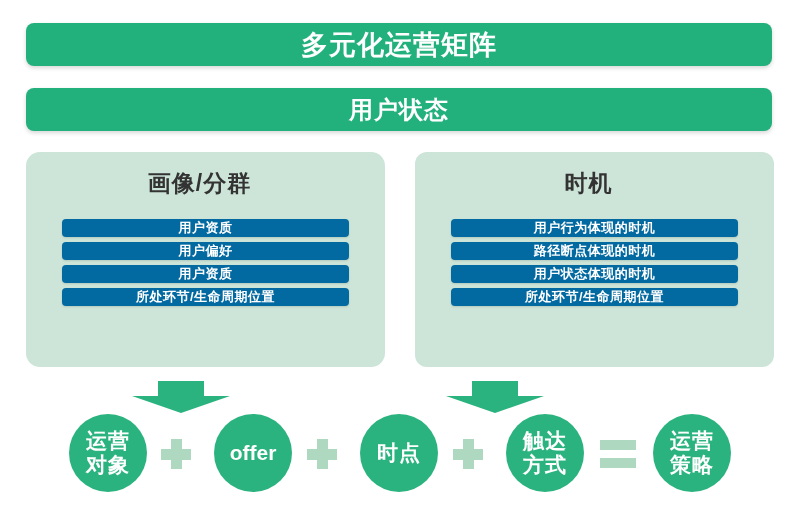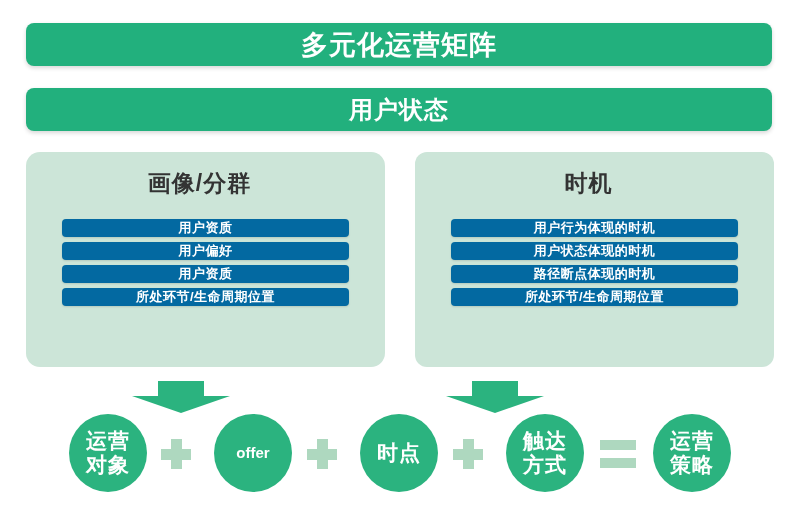--- a/index.html
+++ b/index.html
@@ -106,21 +106,21 @@
     display: flex;
     flex-direction: column;
     align-items: center;
     justify-content: center;
     color: #ffffff;
     font-weight: bold;
     line-height: 1.12;
     text-align: center;
   }
   .circle .line { display: block; font-size: 21px; letter-spacing: 1px; }
-  .circle.latin .line { font-size: 15px; font-weight: bold; letter-spacing: 0; }
+  .circle.latin .line { font-size: 21px; font-weight: bold; letter-spacing: 0; }
 
   #circle-1 { left: 69px;  }
   #circle-2 { left: 214px; }
   #circle-3 { left: 360px; }
   #circle-4 { left: 506px; }
   #circle-5 { left: 653px; }
 
   
   .op-plus {
     position: absolute;
@@ -178,22 +178,22 @@
       <div class="chip">用户偏好</div>
       <div class="chip">用户资质</div>
       <div class="chip">所处环节/生命周期位置</div>
     </div>
   </div>
 
   <div class="panel" id="panel-right">
     <div class="panel-title">时机</div>
     <div class="chip-list">
       <div class="chip">用户行为体现的时机</div>
+      <div class="chip">路径断点体现的时机</div>
       <div class="chip">用户状态体现的时机</div>
-      <div class="chip">路径断点体现的时机</div>
       <div class="chip">所处环节/生命周期位置</div>
     </div>
   </div>
 
   <div class="arrow" id="arrow-left">
     <svg viewBox="0 0 98 32" xmlns="http://www.w3.org/2000/svg">
       <polygon points="26,0 72,0 72,15 98,15 49,32 0,15 26,15" fill="#2bb37f"></polygon>
     </svg>
   </div>
 

